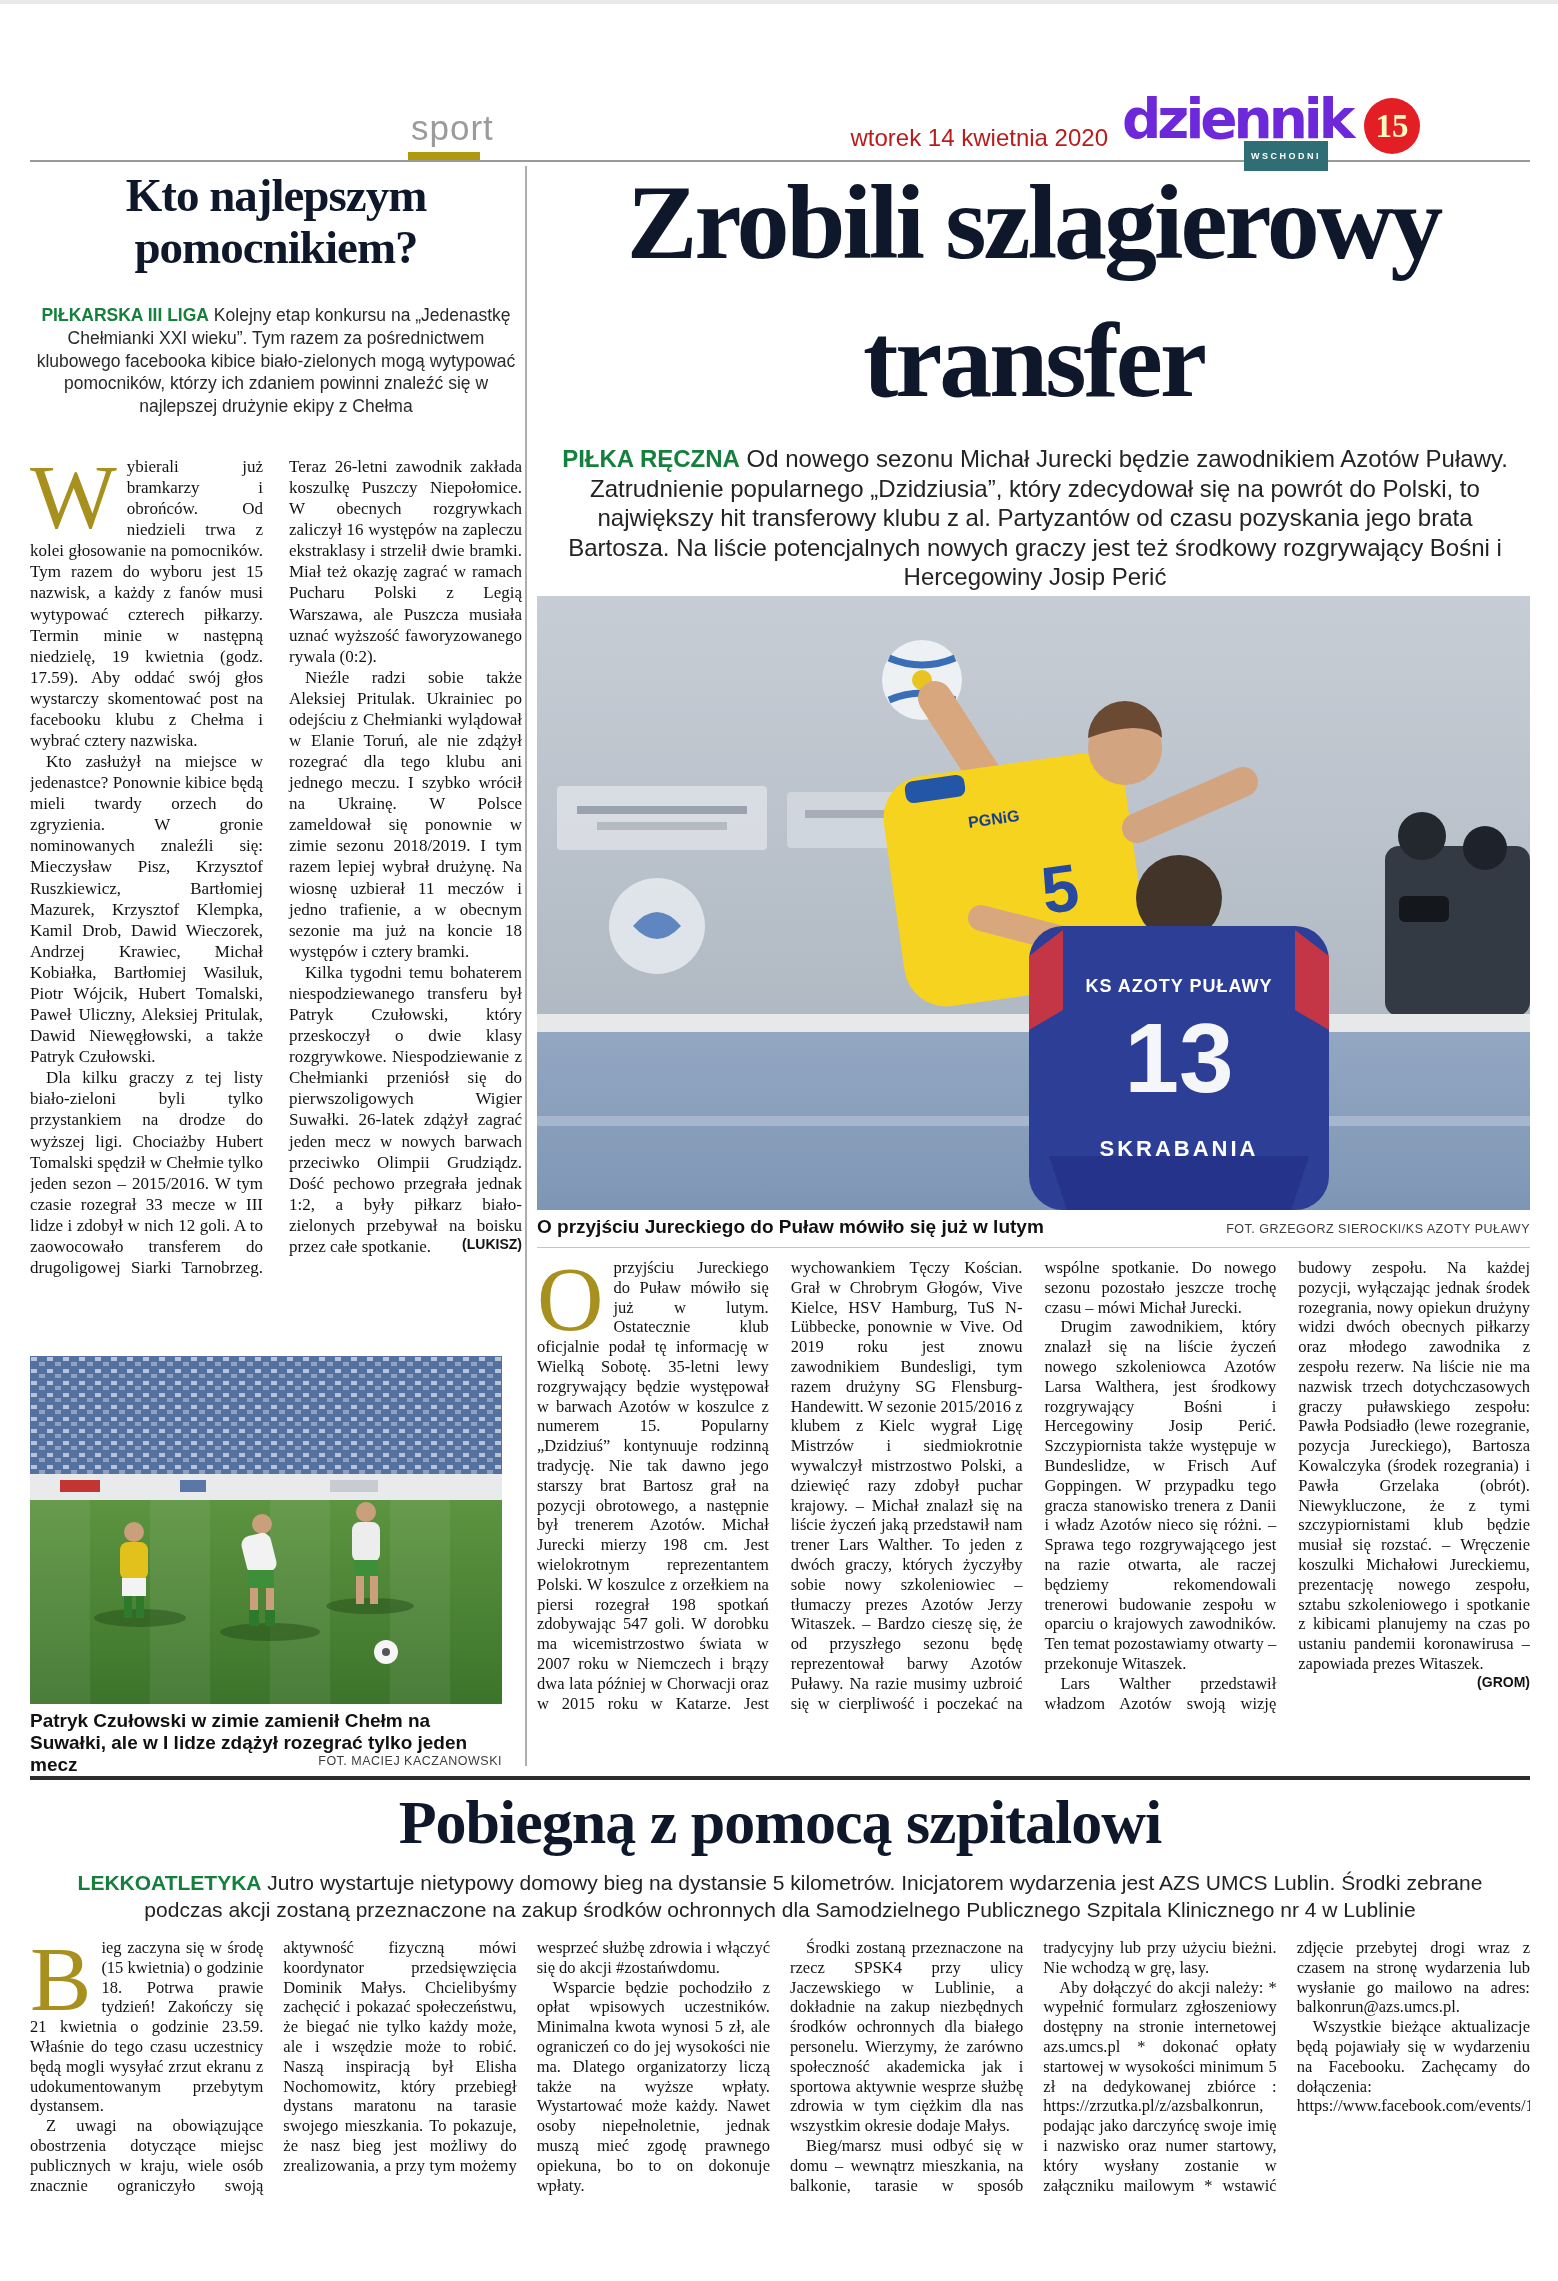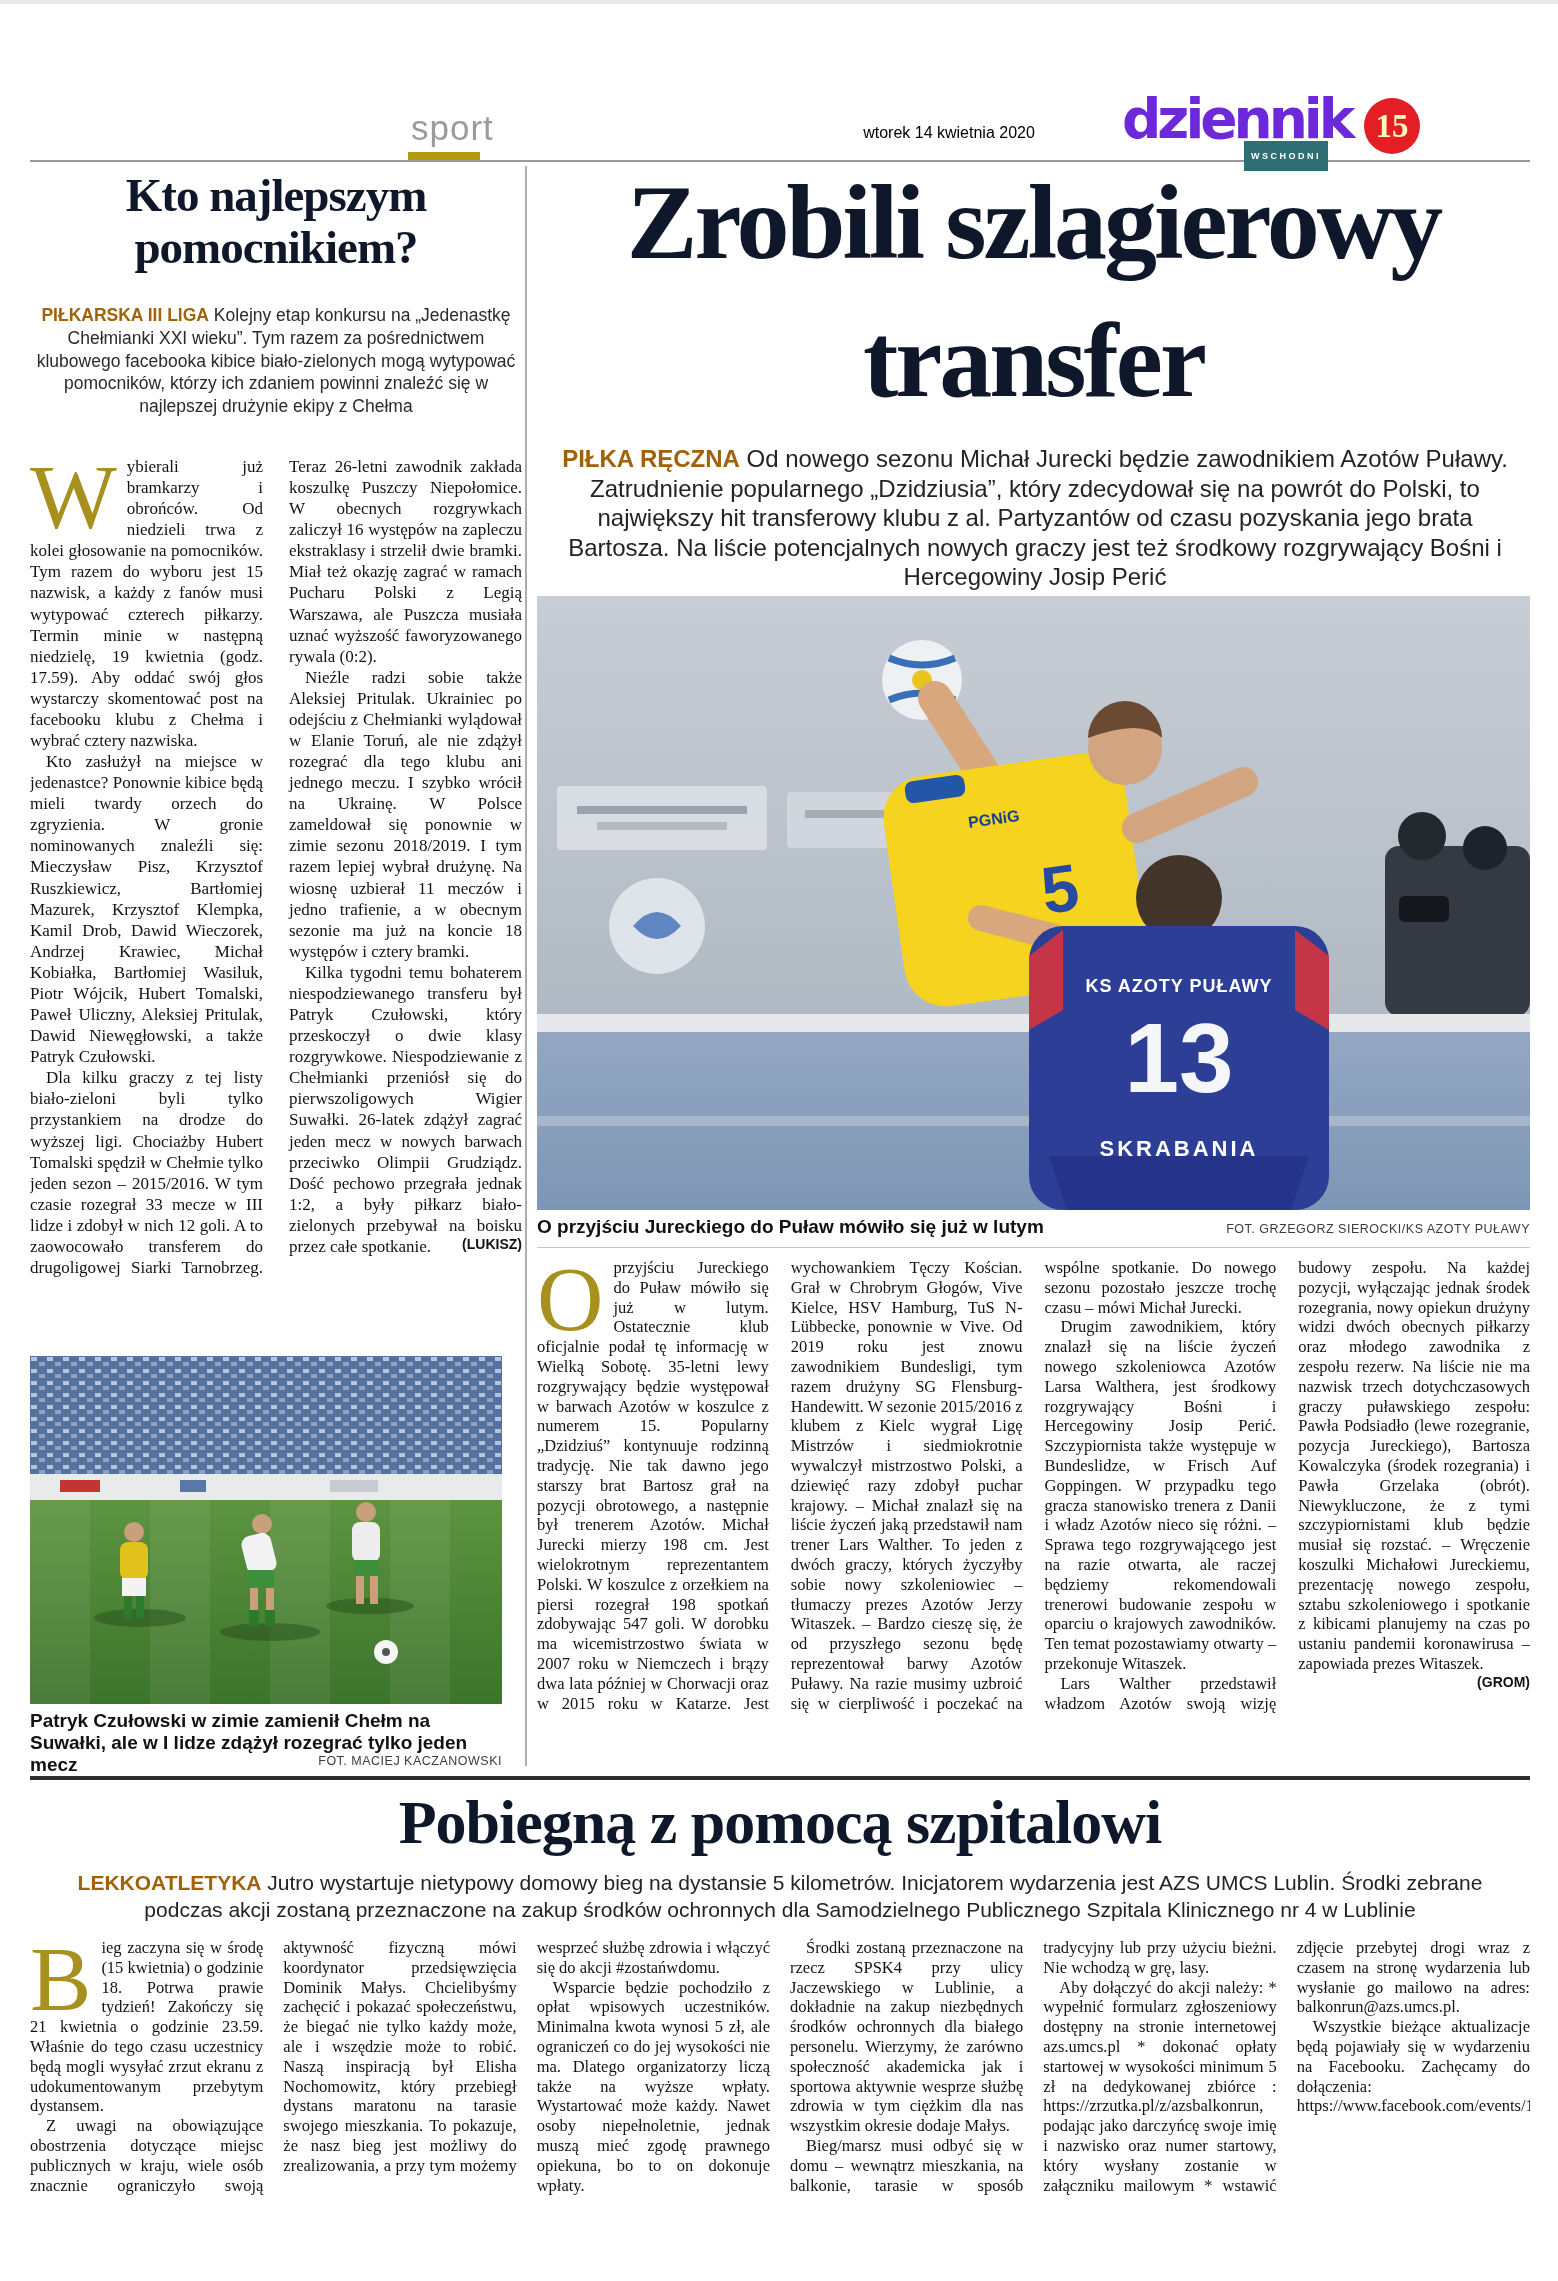--- a/index.html
+++ b/index.html
@@ -7,38 +7,38 @@
     position:relative; width:1558px; height:2281px; background:#ffffff;
     margin:4px auto; overflow:hidden;
     font-family:"Liberation Serif", serif; color:#111;
   }
 
   
   .section-label { position:absolute; left:411px; top:104px; font-family:"Liberation Sans",sans-serif;
     font-size:35px; color:#9b9b9b; letter-spacing:1px; }
   .section-bar { position:absolute; left:408px; top:148px; width:72px; height:10px; background:#b0980f; }
   .header-rule { position:absolute; left:30px; top:156px; width:1500px; height:2px; background:#9a9a9a; }
-  .issue-date { position:absolute; left:790px; top:120px; width:318px; text-align:center;
-    font-family:"Liberation Sans",sans-serif; font-size:16px; color:#000000; }
+  .issue-date { position:absolute; left:790px; top:120px; width:318px; text-align:right;
+    font-family:"Liberation Sans",sans-serif; font-size:24px; color:#b91c1c; }
   .masthead { position:absolute; left:1122px; top:88px; width:250px; height:70px; }
   .masthead-wordmark { font-family:"DejaVu Sans",sans-serif; font-weight:bold; font-size:55px;
     letter-spacing:-4px; color:#6d28d9; line-height:1; }
   .masthead-sub { position:absolute; left:122px; top:49px; background:#2e6e74; color:#fff;
     font-family:"Liberation Sans",sans-serif; font-size:9px; font-weight:bold; letter-spacing:2.5px; padding:10px 7px; }
   .page-badge { position:absolute; left:1364px; top:94px; width:56px; height:56px; border-radius:50%;
     background:#e31e24; color:#fef9c3; text-align:center; line-height:56px;
     font-family:"Liberation Serif",serif; font-weight:bold; font-size:33px; }
 
   
   .v-divider { position:absolute; left:525px; top:162px; width:2px; height:1600px; background:#adadad; }
   .bottom-rule { position:absolute; left:30px; top:1772px; width:1500px; height:4px; background:#2d2d2d; }
   .caption-rule { position:absolute; left:537px; top:1243px; width:993px; height:1px; background:#c4c4c4; }
 
   
-  .kicker { color:#a16207; font-weight:bold; }
+  .kicker { color:#15803d; font-weight:bold; }
   h1,h2,h3 { margin:0; font-weight:bold; color:#0f172a; }
   .body-cols { text-align:justify; color:#121212; }
   .body-cols p { margin:0; }
   .body-cols p + p { text-indent:16px; }
   .dropcap { float:left; color:#a8901f; font-family:"Liberation Serif",serif;
     font-size:92px; line-height:74px; padding:4px 10px 0 0; }
   .byline { float:right; font-family:"Liberation Sans",sans-serif; font-weight:bold; font-size:14px; padding-left:8px; }
   .photo-caption { font-family:"Liberation Sans",sans-serif; font-weight:bold; font-size:19px;
     line-height:1.15; color:#111; }
   .photo-credit { font-family:"Liberation Sans",sans-serif; font-size:12.5px; color:#3c3c3c; letter-spacing:0.5px; }

